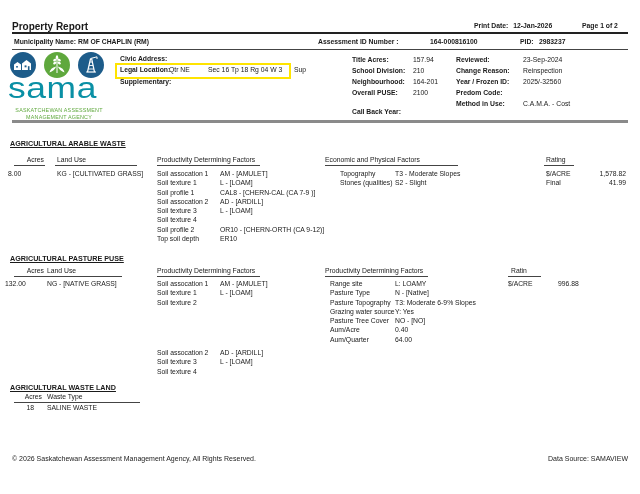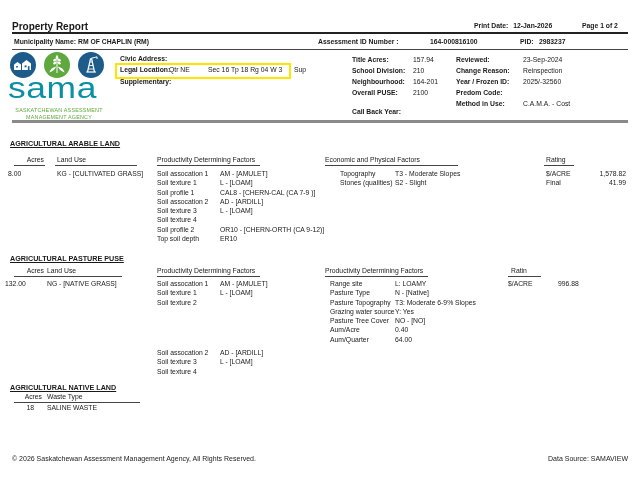--- a/index.html
+++ b/index.html
@@ -111,21 +111,21 @@
   <div class="infocol" style="left:456px; top:54px">
     <div><span class="lab" style="width:67px">Reviewed:</span><span class="val">23-Sep-2024</span></div>
     <div><span class="lab" style="width:67px">Change Reason:</span><span class="val">Reinspection</span></div>
     <div><span class="lab" style="width:67px">Year / Frozen ID:</span><span class="val">2025/-32560</span></div>
     <div><span class="lab" style="width:67px">Predom Code:</span><span class="val"></span></div>
     <div><span class="lab" style="width:67px">Method in Use:</span><span class="val">C.A.M.A. - Cost</span></div>
   </div>
 
   <div class="grayband" style="left:12px; top:120px; width:616px"></div>
 
-  <div class="abs sect-title" style="left:10px; top:139px">AGRICULTURAL ARABLE LAND</div>
+  <div class="abs sect-title" style="left:10px; top:139px">AGRICULTURAL ARABLE WASTE</div>
 
   <div class="abs colhead r" style="left:14px; top:156px; width:30px">Acres</div>
   <div class="abs colhead" style="left:57px; top:156px">Land Use</div>
   <div class="abs colhead" style="left:157px; top:156px">Productivity Determining Factors</div>
   <div class="abs colhead" style="left:325px; top:156px">Economic and Physical Factors</div>
   <div class="abs colhead" style="left:546px; top:156px">Rating</div>
 
   <div class="hline1" style="left:14px; top:165px; width:31px"></div>
   <div class="hline1" style="left:55px; top:165px; width:82px"></div>
   <div class="hline1" style="left:157px; top:165px; width:103px"></div>
@@ -192,21 +192,21 @@
     <div><span class="lab" style="width:65px">Grazing water source</span><span class="val">Y: Yes</span></div>
     <div><span class="lab" style="width:65px">Pasture Tree Cover</span><span class="val">NO - [NO]</span></div>
     <div><span class="lab" style="width:65px">Aum/Acre</span><span class="val">0.40</span></div>
     <div><span class="lab" style="width:65px">Aum/Quarter</span><span class="val">64.00</span></div>
   </div>
 
   <div class="kvcol" style="left:508px; top:279px">
     <div><span class="lab" style="width:50px">$/ACRE</span><span class="val">996.88</span></div>
   </div>
 
-  <div class="abs sect-title" style="left:10px; top:383px">AGRICULTURAL NATIVE LAND</div>
+  <div class="abs sect-title" style="left:10px; top:383px">AGRICULTURAL WASTE LAND</div>
   <div class="abs colhead r" style="left:14px; top:393px; width:28px">Acres</div>
   <div class="abs colhead" style="left:47px; top:393px">Waste Type</div>
   <div class="hline1" style="left:14px; top:402px; width:30px"></div>
   <div class="hline1" style="left:44px; top:402px; width:96px"></div>
   <div class="abs r" style="left:14px; top:404px; width:20px">18</div>
   <div class="abs" style="left:47px; top:404px">SALINE WASTE</div>
 
   <div class="abs footer-txt" style="left:12px; top:455px">© 2026 Saskatchewan Assessment Management Agency, All Rights Reserved.</div>
   <div class="abs footer-txt r" style="left:450px; top:455px; width:178px">Data Source: SAMAVIEW</div>
 

